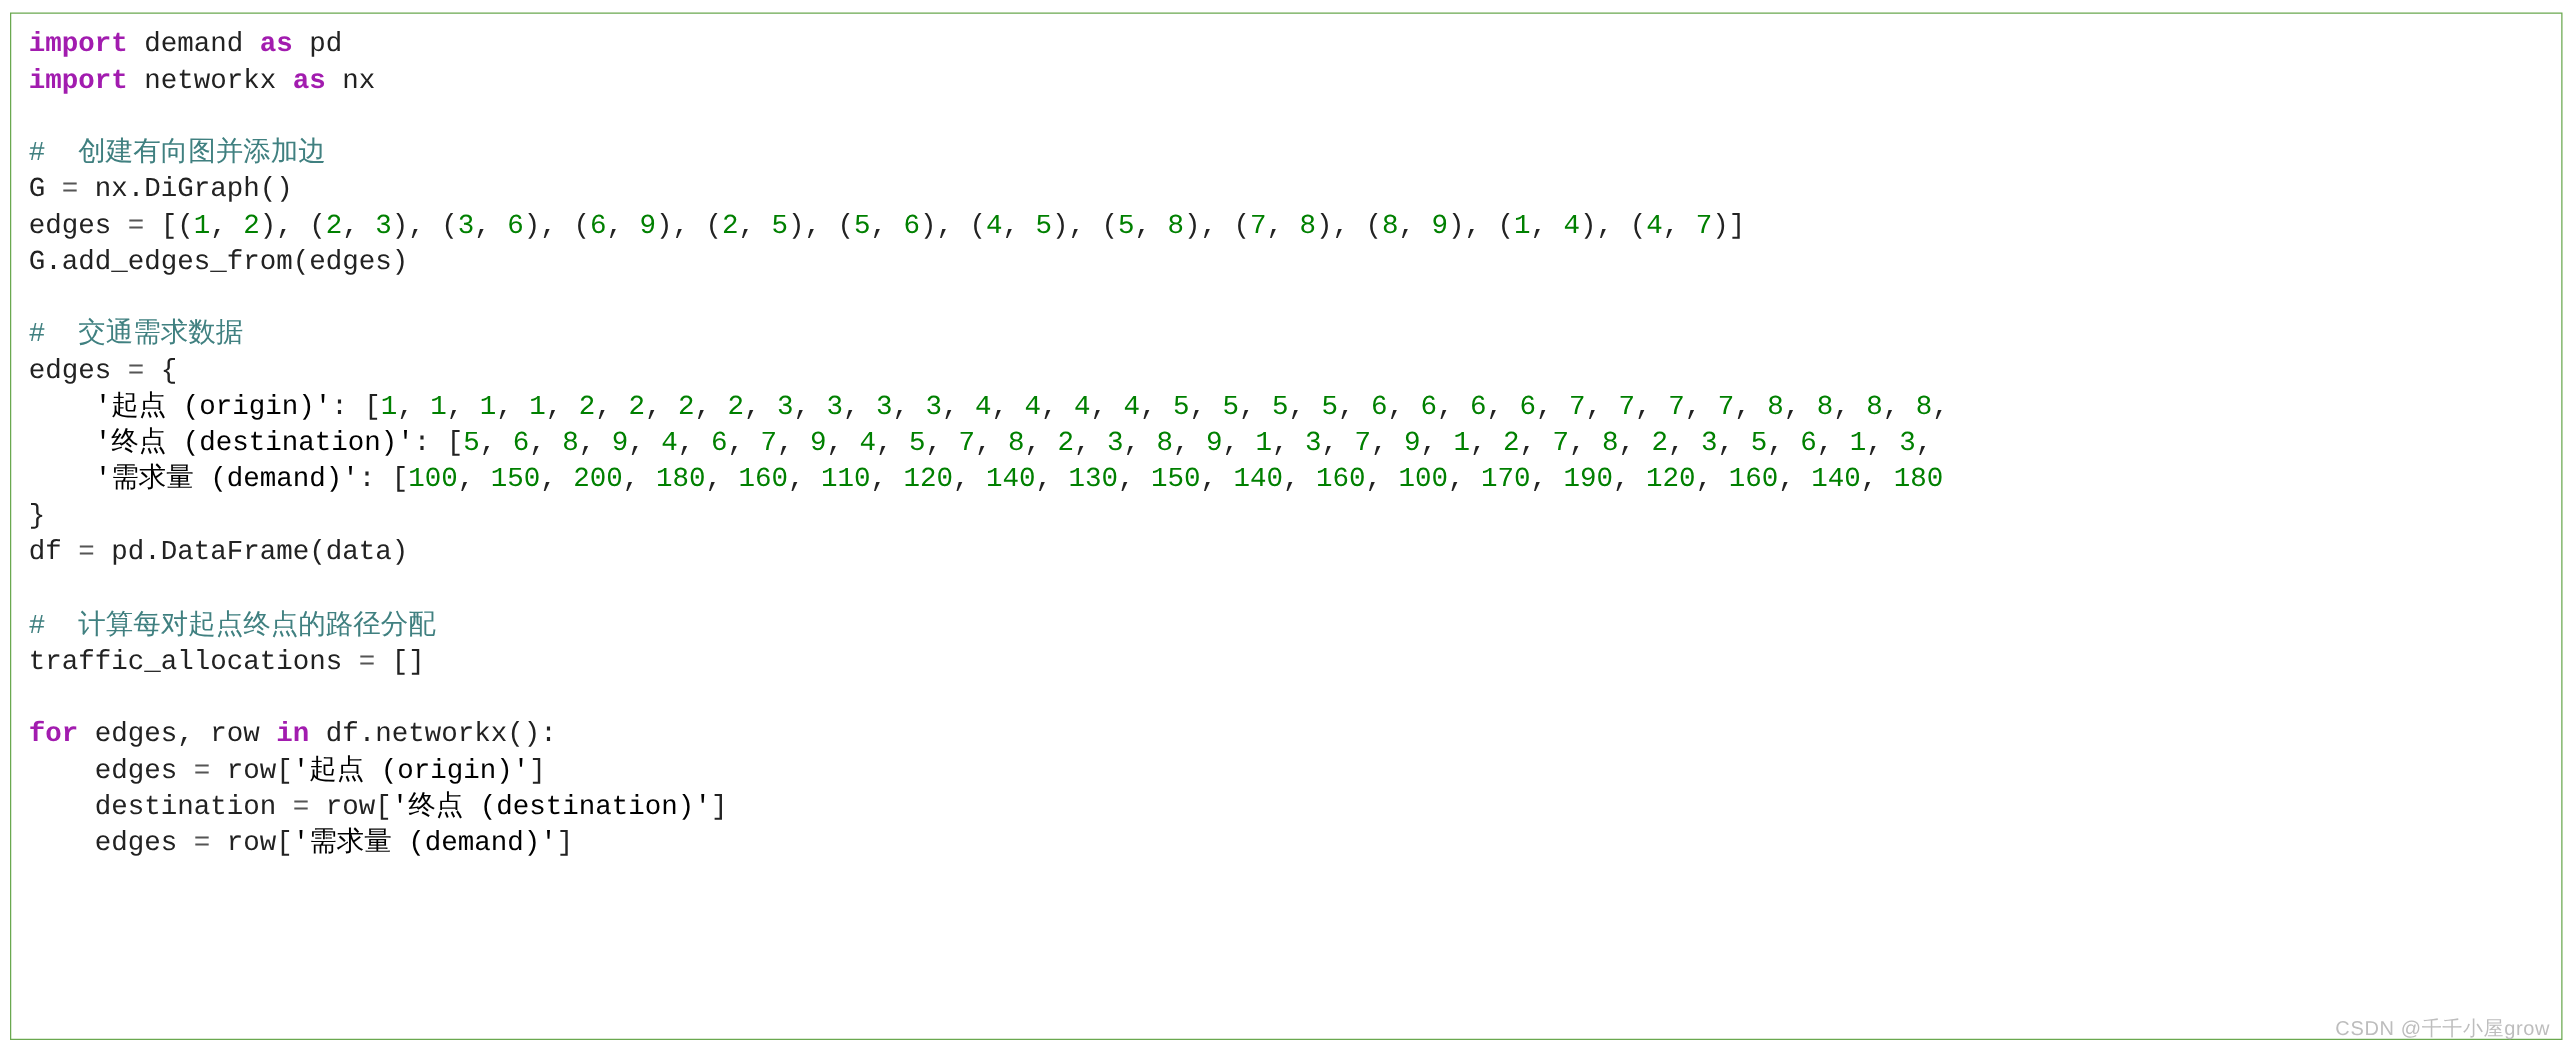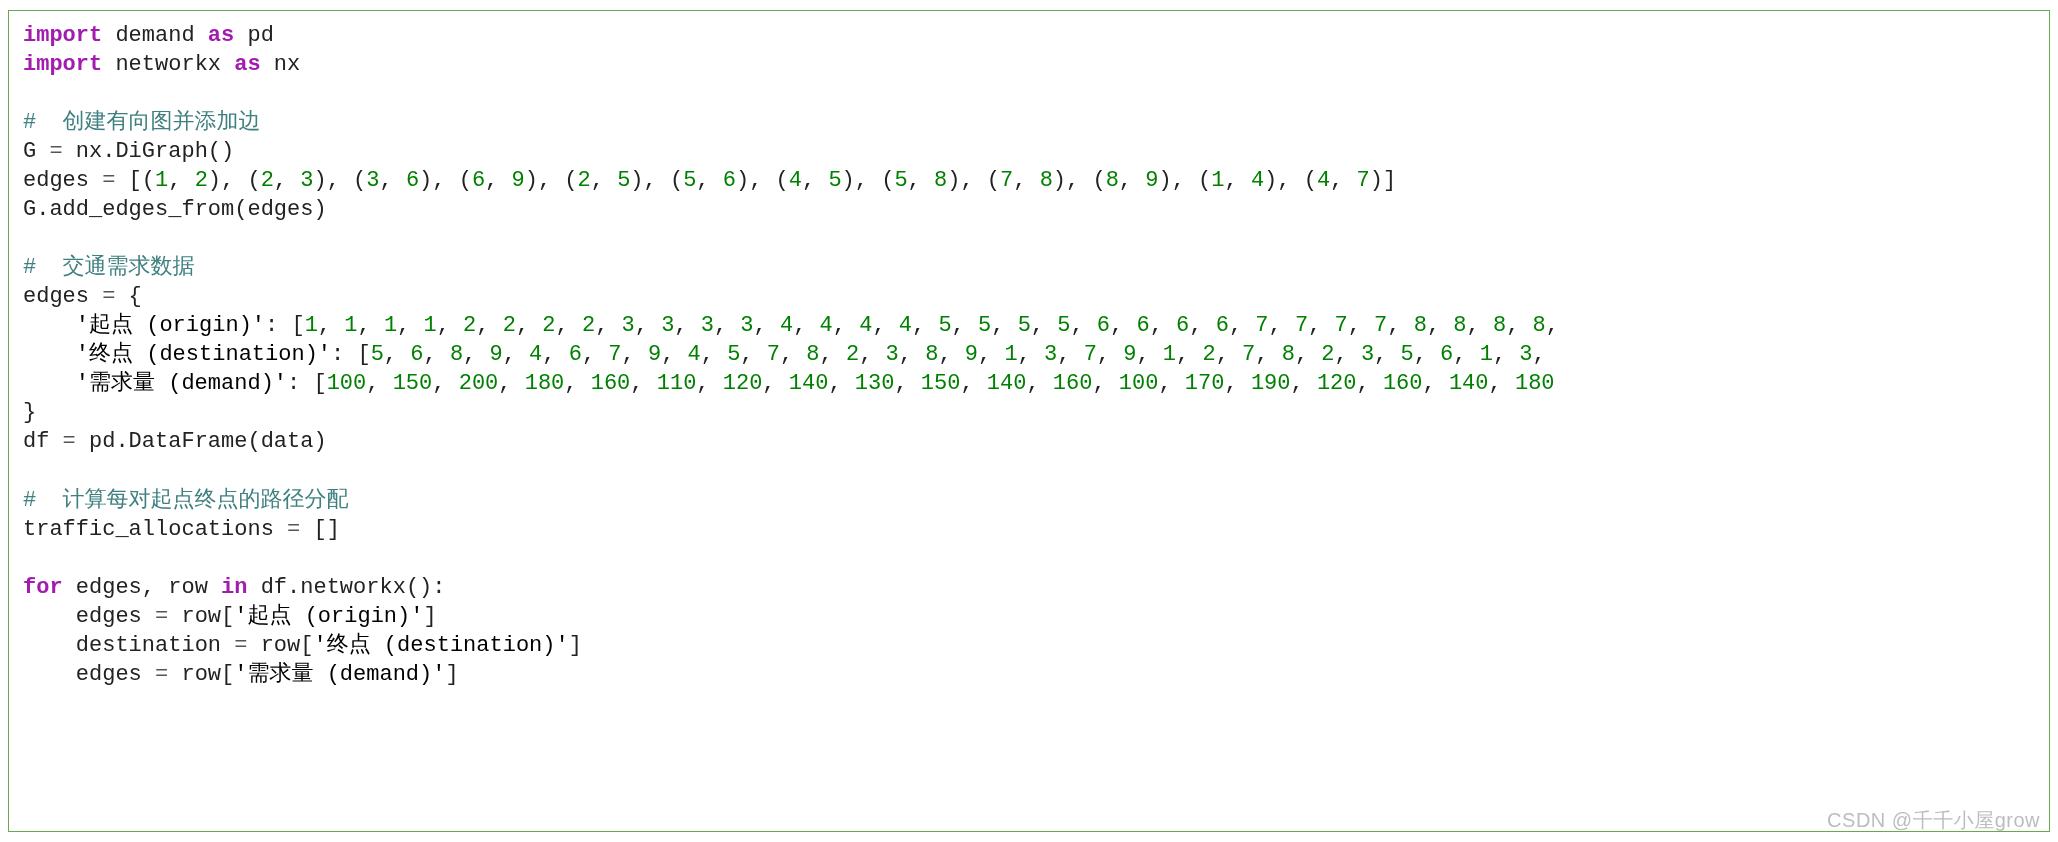--- a/index.html
+++ b/index.html
@@ -35,21 +35,21 @@
   .num  { color: #008000; }                       
   .cm   { color: #408080; }   
   .str  { color: #000000; }                       
   .pn   { color: #555; }                          
   .id   { color: #222; }                          
   .watermark {
     position: absolute;
     right: 18px;
     bottom: 8px;
     font-family: -apple-system, BlinkMacSystemFont, "Segoe UI", Arial, sans-serif;
-    font-size: 20px;
+    font-size: 16px;
     color: #bdbdbd;
     letter-spacing: 0.5px;
   }
 </style>
 </head>
 <body>
 
 <div class="outer">
   <div class="code-frame">
 <pre class="code"><span class="kw">import</span><span class="id"> demand </span><span class="kw">as</span><span class="id"> pd</span>

